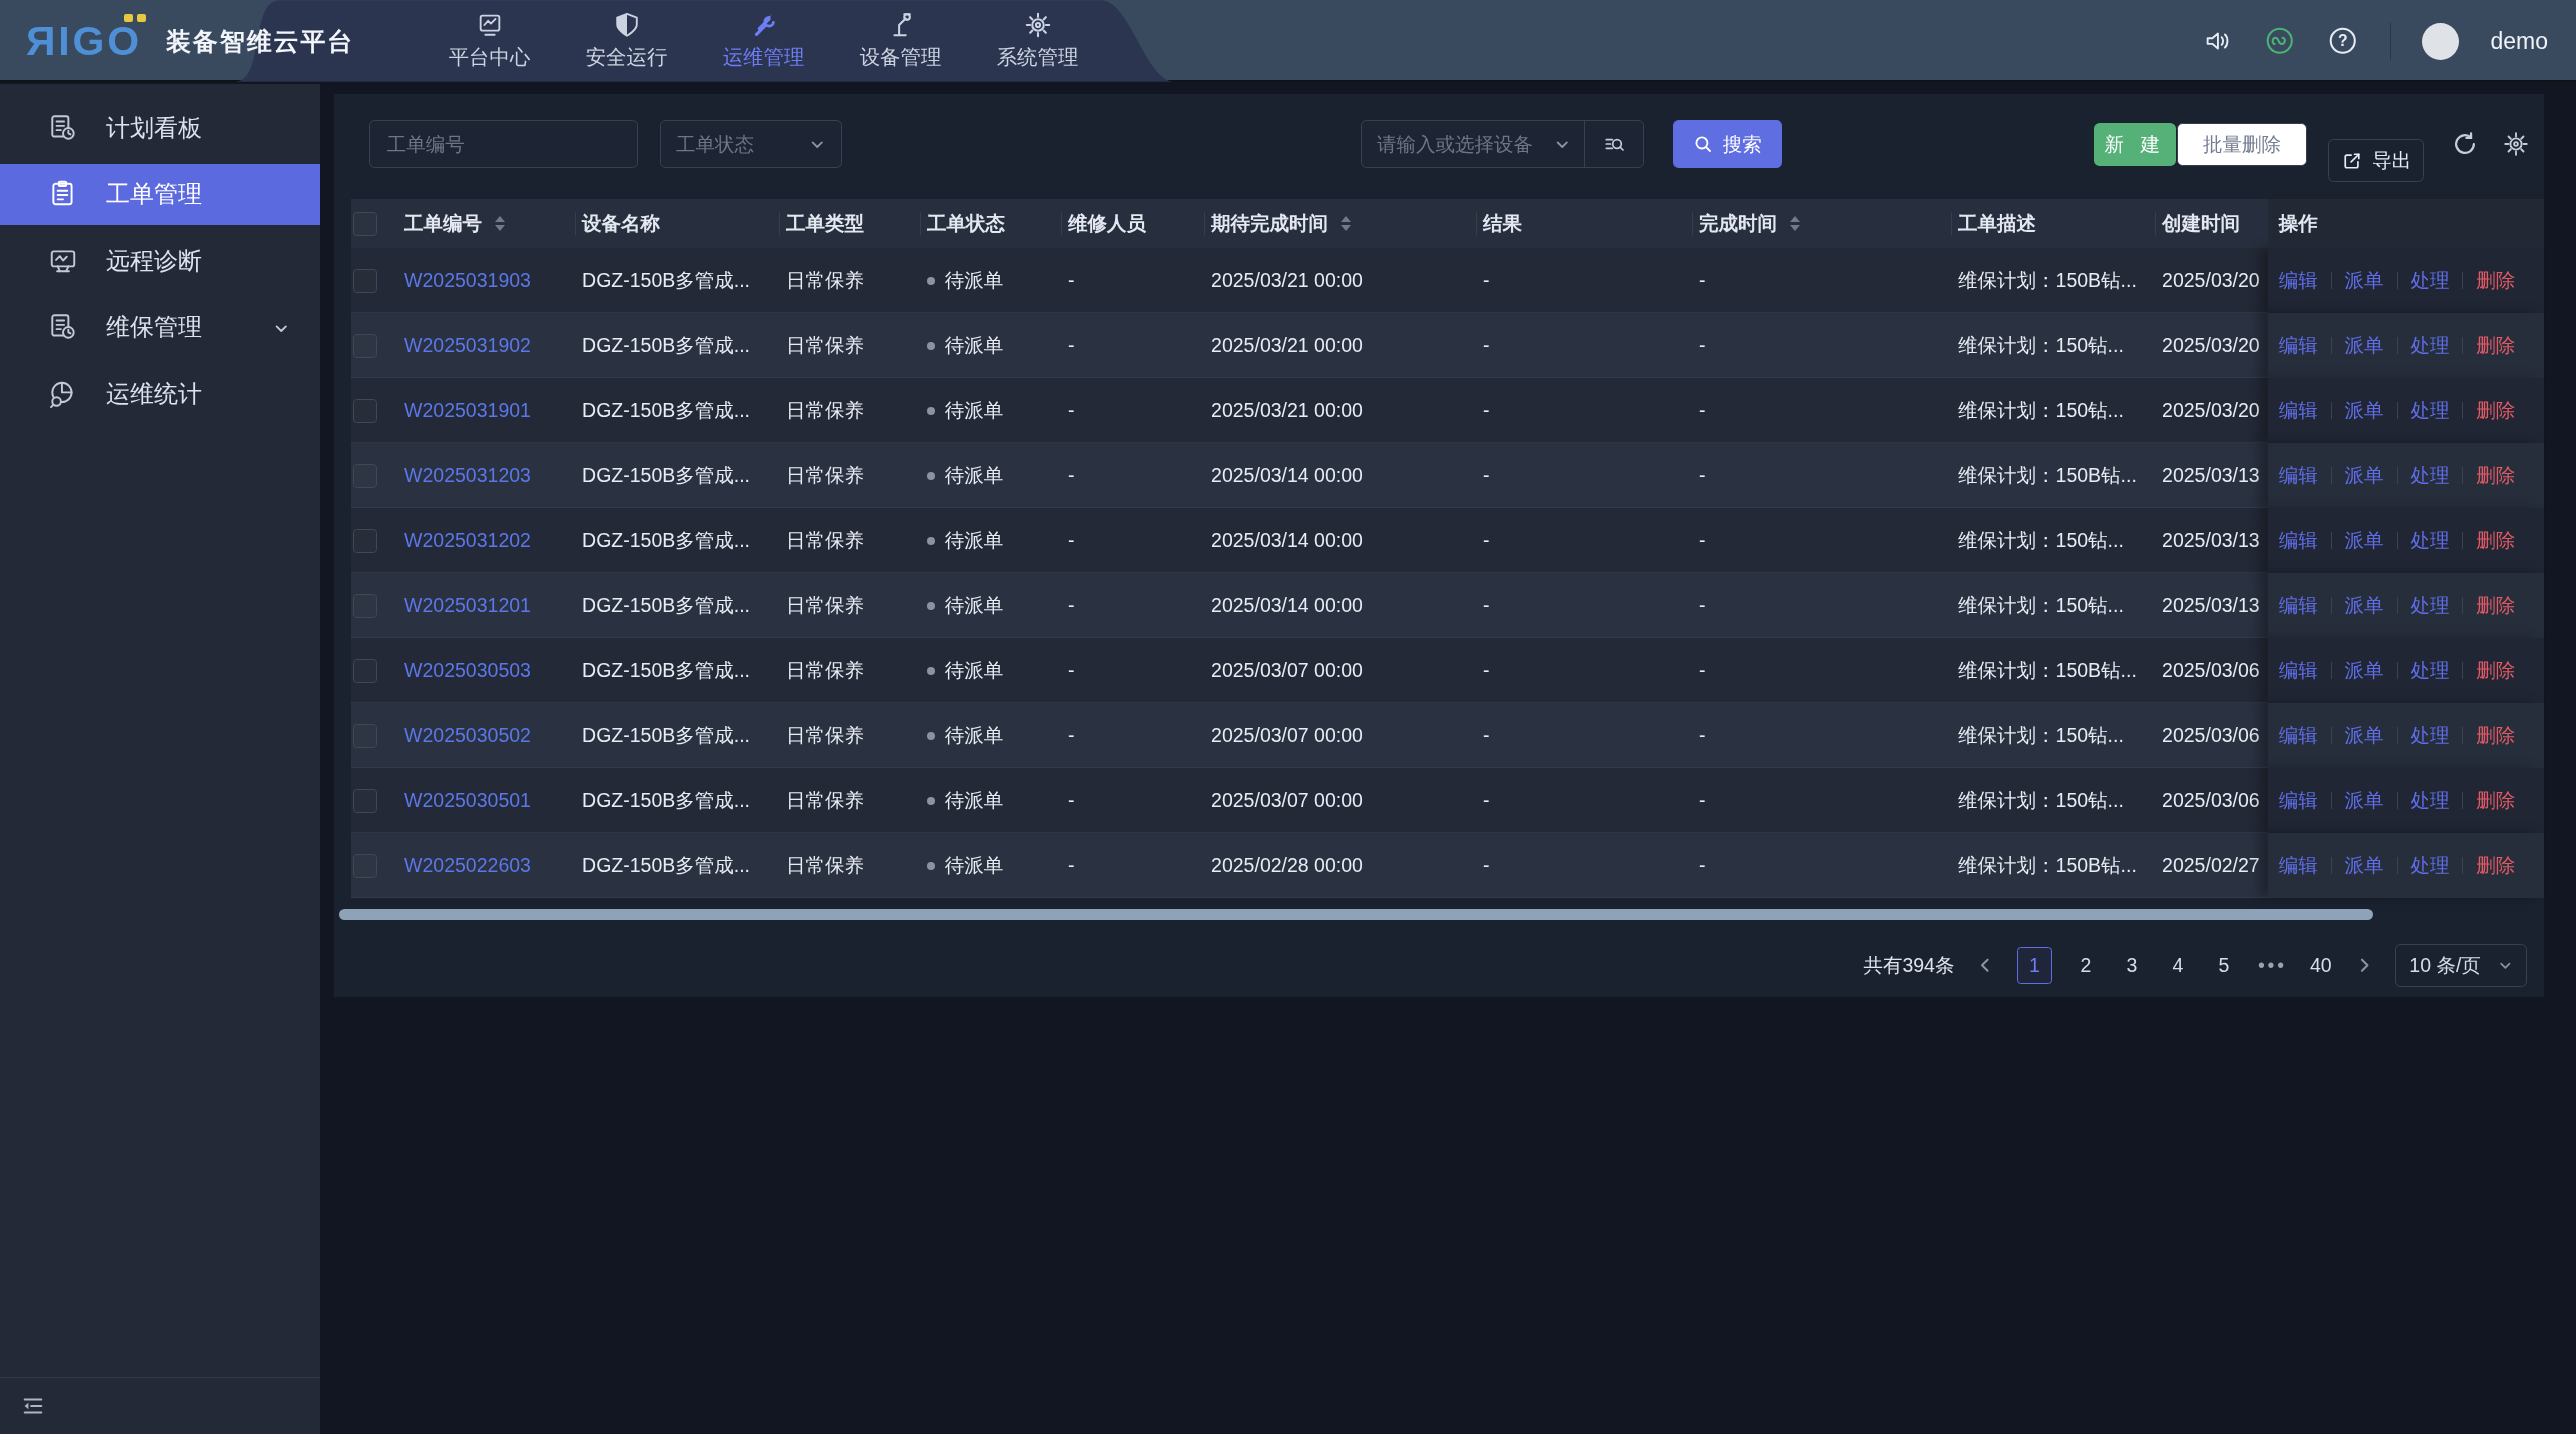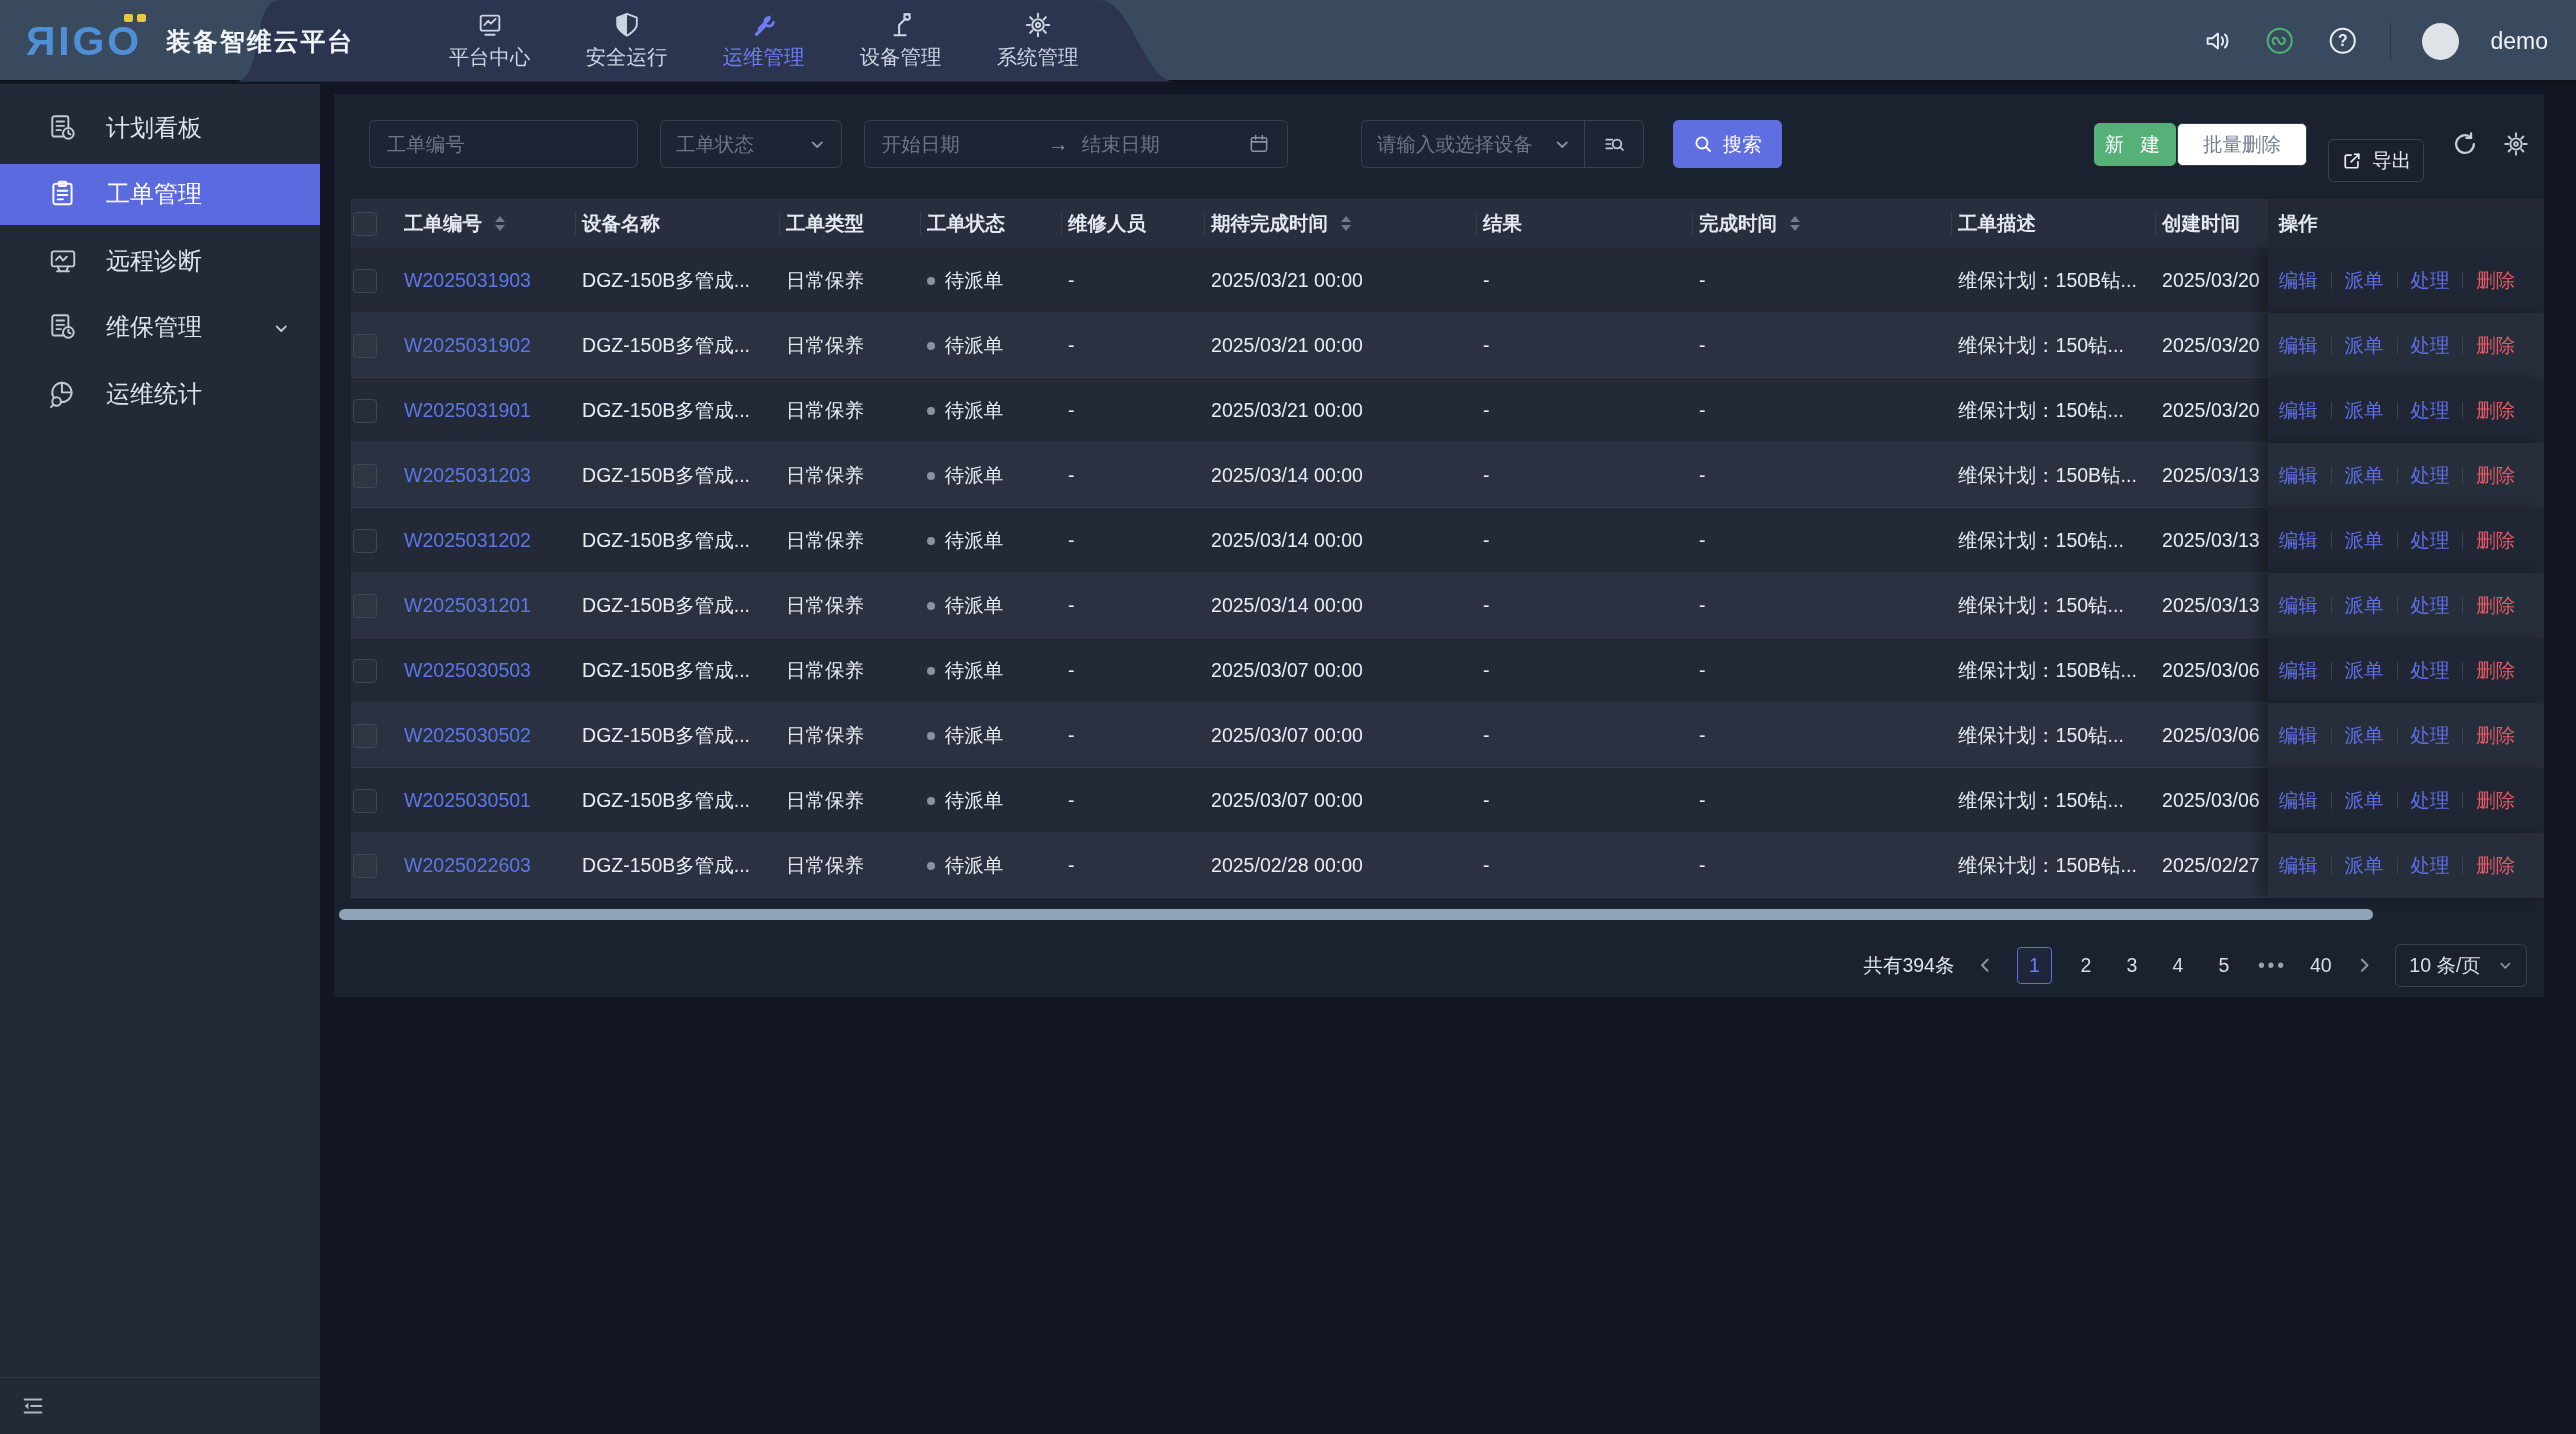--- a/index.html
+++ b/index.html
@@ -301,33 +301,20 @@
       <div class="filters">
         <div class="fbox f-order">
           <span class="ph">工单编号</span>
         </div>
         <div class="fbox f-status">
           <span class="ph">工单状态</span>
           <span>
             <svg width="18.5" height="18.5" viewBox="0 0 20 20" fill="none" stroke="#8a93a5" stroke-width="2" stroke-linecap="round" stroke-linejoin="round">
                 <polyline points="5,8 10,13 15,8"></polyline>
               </svg>
-            </span>
-        </div>
-        <div class="fbox f-dates">
-          <span class="ph date-ph">开始日期</span>
-          <span style="color:#8a93a5;font-size:20.4px;">→</span>
-          <span class="ph date-ph">结束日期</span>
-          <span>
-            <svg width="22" height="22" viewBox="0 0 26 26" fill="none" stroke="#8a93a5" stroke-width="1.8" stroke-linecap="round">
-              <rect x="4" y="5.5" width="18" height="16" rx="2"></rect>
-                <line x1="4" y1="10.5" x2="22" y2="10.5"></line>
-                <line x1="9" y1="3" x2="9" y2="7.5"></line>
-                <line x1="17" y1="3" x2="17" y2="7.5"></line>
-            </svg>
             </span>
         </div>
         <div class="fbox f-device">
           <div class="dev-main">
             <span class="ph">请输入或选择设备</span>
             <span>
               <svg width="18.5" height="18.5" viewBox="0 0 20 20" fill="none" stroke="#8a93a5" stroke-width="2" stroke-linecap="round" stroke-linejoin="round">
                   <polyline points="5,8 10,13 15,8"></polyline>
                 </svg>
               </span>

